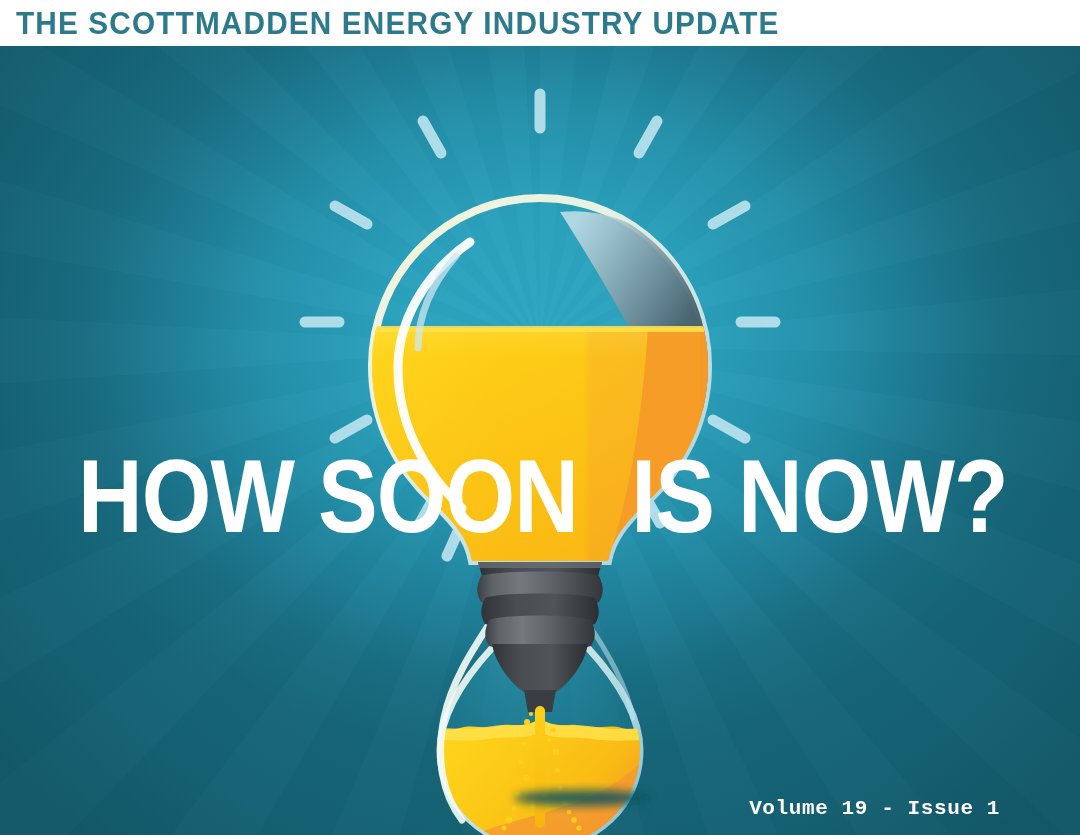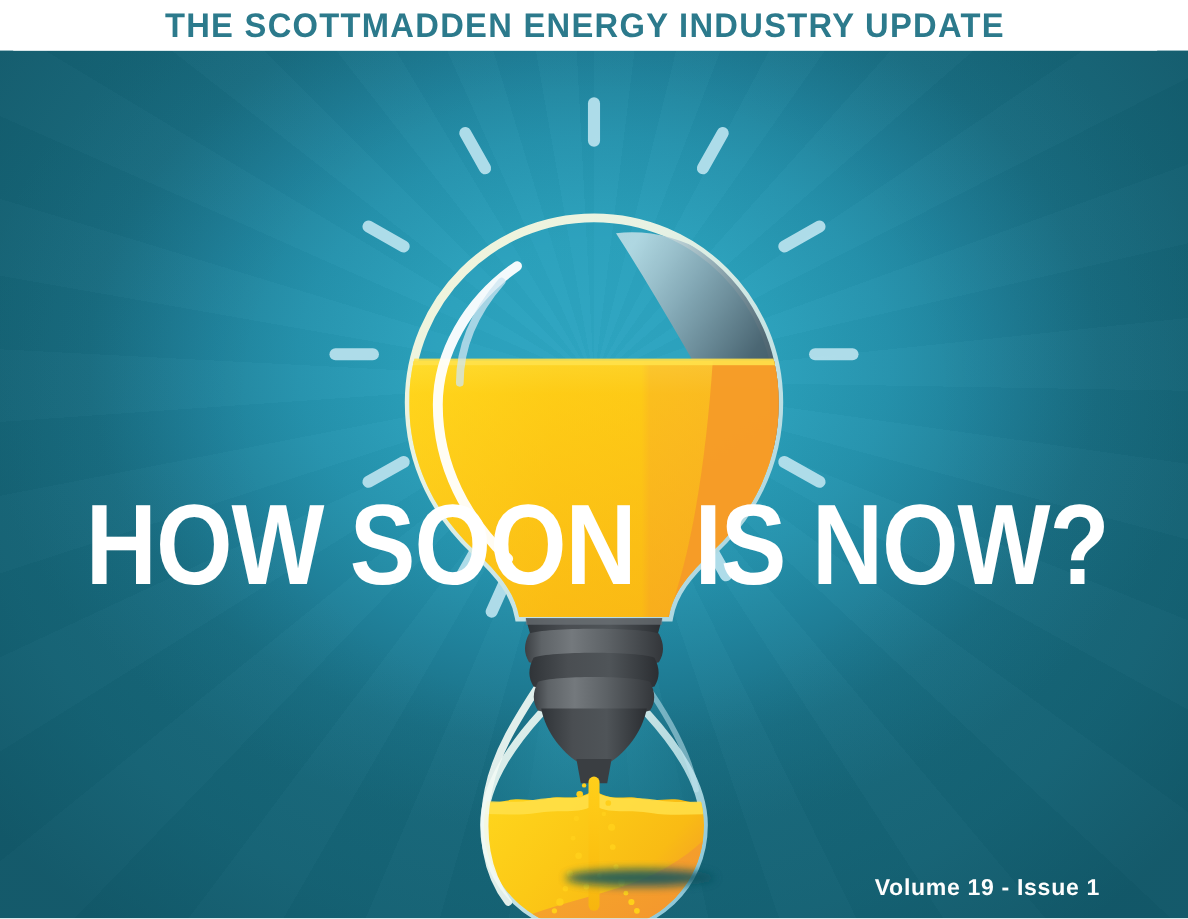--- a/index.html
+++ b/index.html
@@ -16,28 +16,27 @@
     position: relative;
     width: 1080px;
     height: 835px;
     overflow: hidden;
     background: #ffffff;
   }
 
   
   .header-bar {
     position: absolute;
-    left: 12px;
+    left: 0;
     top: 0;
     width: 1040px;
     height: 46px;
     background: #ffffff;
     display: flex;
     align-items: center;
-    justify-content: center;
     z-index: 40;
   }
   .header-title {
     font-family: "Liberation Sans Narrow", "Liberation Sans", sans-serif;
     font-weight: bold;
     font-size: 31px;
     letter-spacing: 1.2px;
     color: #2c7a8c;
     transform: scaleX(0.96);
     transform-origin: center center;
@@ -125,21 +124,21 @@
     top: 444px;
     transform-origin: right center;
   }
 
   
   .volume-line {
     position: absolute;
     right: 80px;
     bottom: 15px;
     z-index: 35;
-    font-family: Liberation Sans, sans-serif;
+    font-family: Liberation Mono, monospace;
     font-weight: bold;
     font-size: 21px;
     letter-spacing: 0.6px;
     color: #fdfdfd;
     white-space: nowrap;
   }
 </style>
 </head>
 <body>
 

